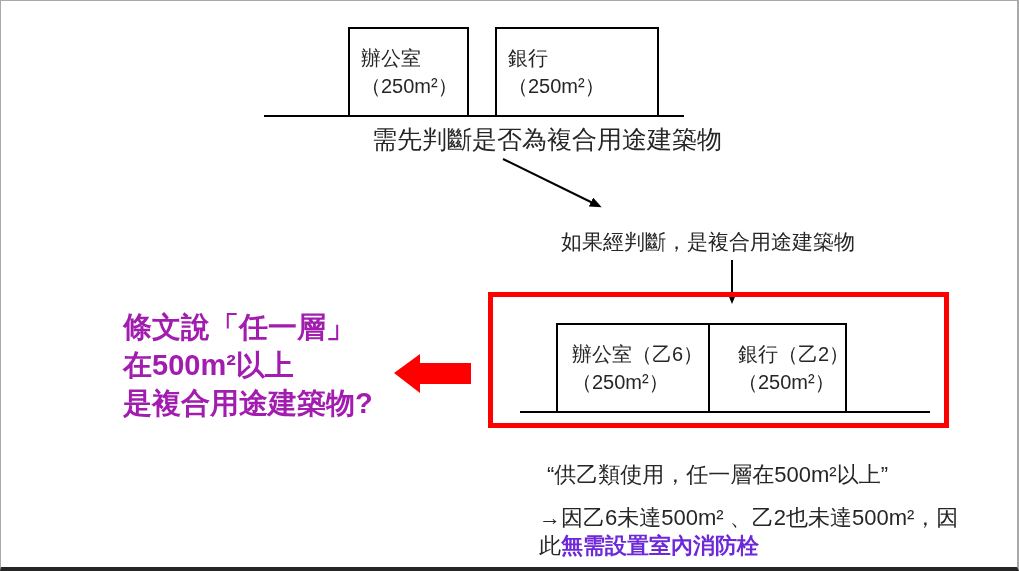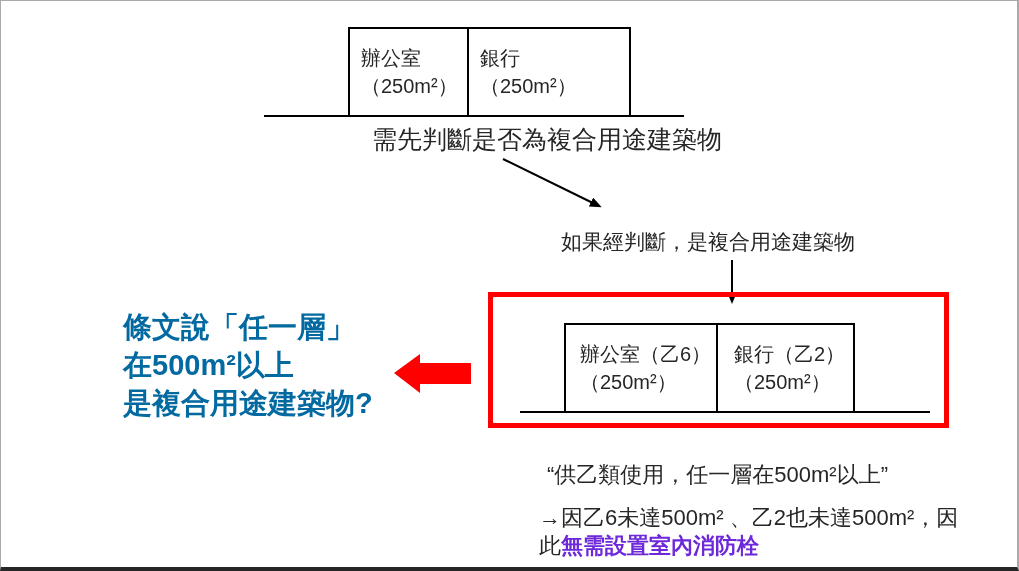--- a/index.html
+++ b/index.html
@@ -15,21 +15,21 @@
     font-family:"Liberation Sans","DejaVu Sans",sans-serif;
     color:#262626;
     overflow:hidden;
   }
   .overlay { position:absolute; left:0; top:0; pointer-events:none; }
 
   .ground { position:absolute; background:#000; height:2px; }
   .ground-top { left:263px; top:114px; width:420px; }
 
   .rooms { position:absolute; display:flex; }
-  .rooms-top { left:347px; top:26px; }
+  .rooms-top { left:347px; top:26px;gap:28px; }
   .room {
     box-sizing:border-box;
     border:2px solid #000;
     height:90px;
     background:#fff;
     display:flex; flex-direction:column; justify-content:center;
     padding-left:11px;
     font-size:20px; line-height:28px;
     white-space:nowrap;
   }
@@ -40,28 +40,28 @@
   .caption-top { position:absolute; left:327px; top:122px; font-size:25px;margin-left:44px; }
   .judgment    { position:absolute; left:560px; top:227px; font-size:21px;text-align:center; }
 
   .red-frame {
     position:absolute; left:487px; top:291px;
     width:461px; height:136px;
     box-sizing:border-box;
     border:5px solid #ff0000;
   }
   .ground-inner { left:27px; top:114px; width:410px; }
-  .rooms-inner  { left:71px; top:26px;border-radius:20px; }
+  .rooms-inner  { left:63px; top:26px;border-radius:20px; }
   .room-i1 { width:154px; padding-left:14px; }
-  .room-i2 { width:139px; padding-left:16px; }
+  .room-i2 { width:139px; padding-left:28px; }
 
   .question {
     position:absolute; left:122px; top:307px;
     font-size:29px; font-weight:bold; line-height:38px;
-    color:#0369a1; white-space:nowrap;
+    color:#a21caf; white-space:nowrap;
   }
 
   .clause { position:absolute; left:538px; top:436px; font-size:22px; }
   .quote  { position:absolute; left:546px; top:459px; font-size:22px; }
 
   .conclusion {
     position:absolute; left:538px; top:503px;
     font-size:22px; line-height:28px; white-space:nowrap;
   }
   .conclusion .green { color:#6d28d9; font-weight:bold; }

